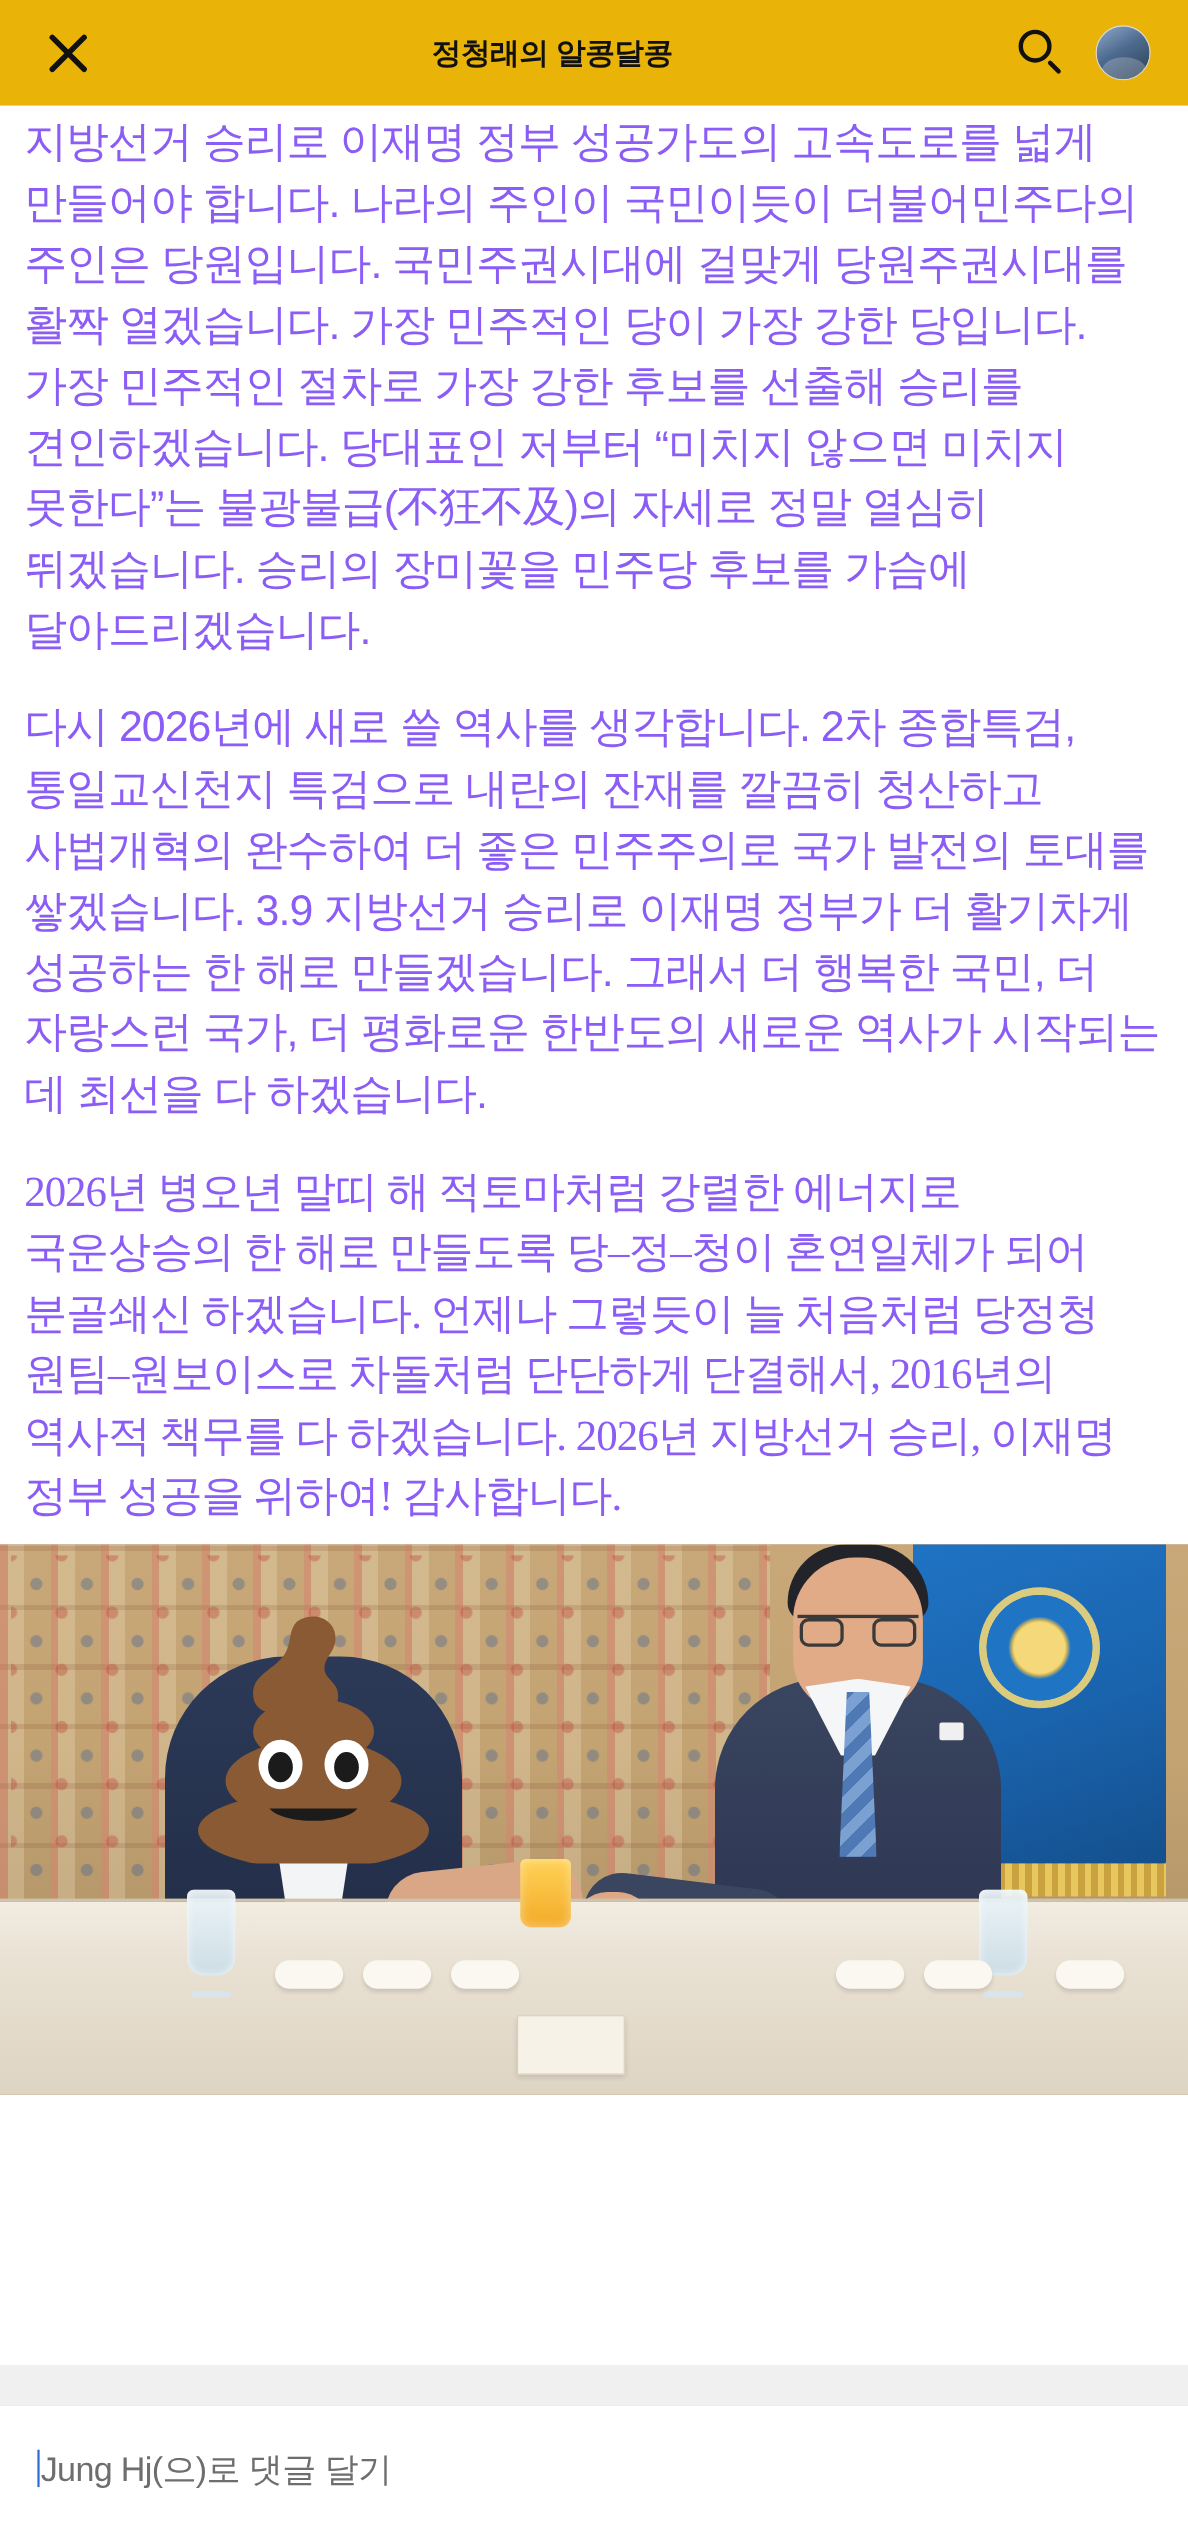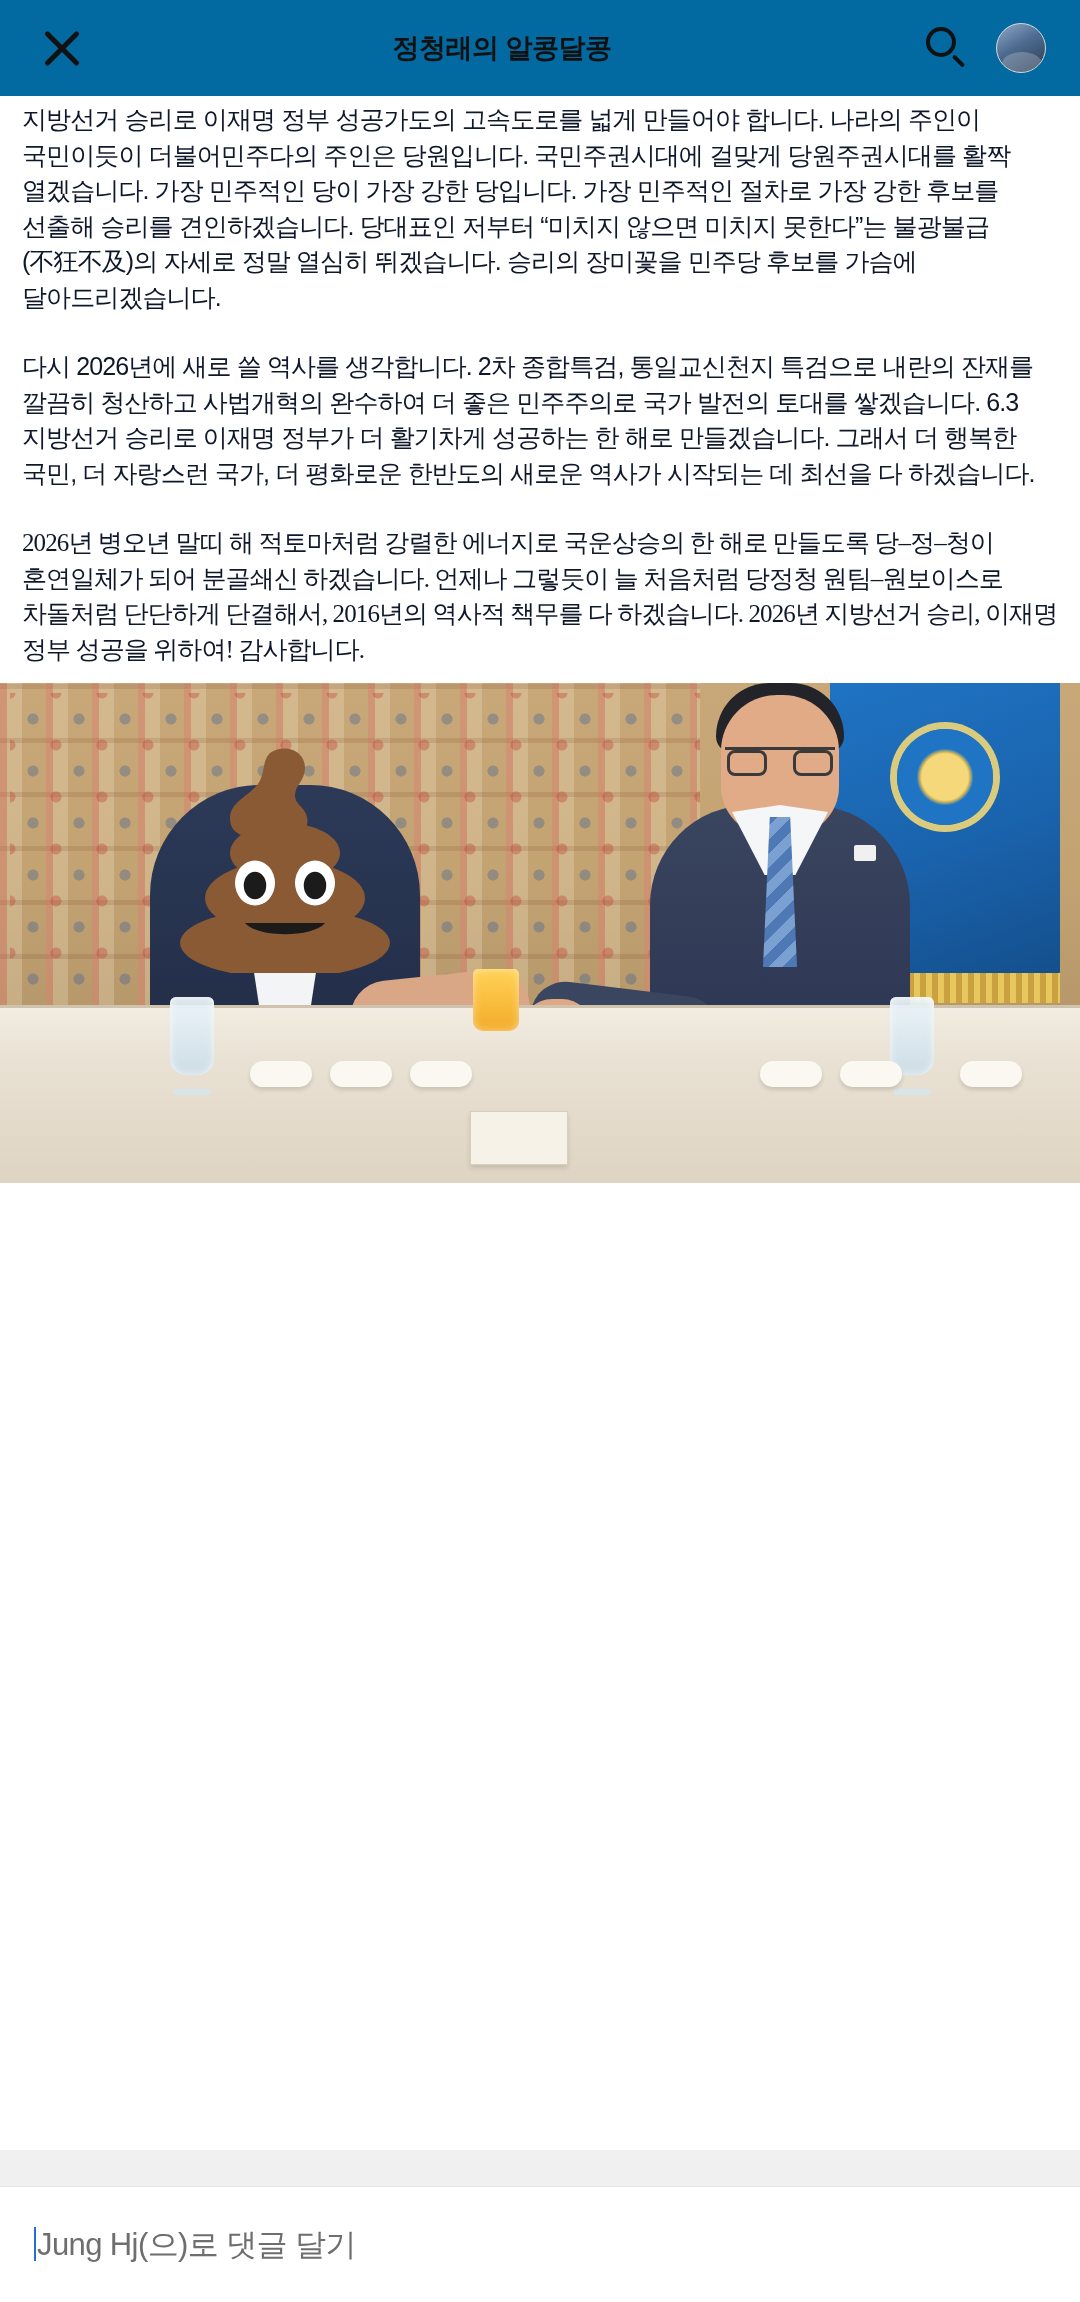--- a/index.html
+++ b/index.html
@@ -15,21 +15,21 @@
     position: relative;
   }
 
   
   .header {
     height: 96px;
     display: flex;
     align-items: center;
     padding: 0 34px;
     box-sizing: border-box;
-    background: #0369a1;
+    background: #eab308;
     position: relative;
   }
   .close-btn {
     width: 56px;
     height: 56px;
     position: relative;
     cursor: pointer;
     flex: 0 0 auto;
   }
   .close-btn::before,
@@ -109,23 +109,23 @@
     left: 5px;
     bottom: -4px;
   }
 
   
   .content {
     padding: 6px 22px 0 22px;
     box-sizing: border-box;
   }
   .para {
-    font-size: 25px;
+    font-size: 39px;
     line-height: 1.42;
-    color: #0f172a;
+    color: #8b5cf6;
     letter-spacing: -0.9px;
     margin: 0 0 34px 0;
     word-break: keep-all;
     white-space: pre-wrap;
   }
   .para:last-child { margin-bottom: 0; font-family: Liberation Serif, serif; }
 
   
   .photo-wrap {
     position: relative;
@@ -446,21 +446,21 @@
     <div class="search-icon">
       <span class="ring"></span>
       <span class="handle"></span>
     </div>
     <div class="avatar"></div>
   </div>
 </div>
 
 <div class="content">
   <p class="para">지방선거 승리로 이재명 정부 성공가도의 고속도로를 넓게 만들어야 합니다. 나라의 주인이 국민이듯이 더불어민주다의 주인은 당원입니다. 국민주권시대에 걸맞게 당원주권시대를 활짝 열겠습니다. 가장 민주적인 당이 가장 강한 당입니다. 가장 민주적인 절차로 가장 강한 후보를 선출해 승리를 견인하겠습니다. 당대표인 저부터 “미치지 않으면 미치지 못한다”는 불광불급(不狂不及)의 자세로 정말 열심히 뛰겠습니다. 승리의 장미꽃을 민주당 후보를 가슴에 달아드리겠습니다.</p>
-  <p class="para">다시 2026년에 새로 쓸 역사를 생각합니다. 2차 종합특검, 통일교신천지 특검으로 내란의 잔재를 깔끔히 청산하고 사법개혁의 완수하여 더 좋은 민주주의로 국가 발전의 토대를 쌓겠습니다. 6.3 지방선거 승리로 이재명 정부가 더 활기차게 성공하는 한 해로 만들겠습니다. 그래서 더 행복한 국민, 더 자랑스런 국가, 더 평화로운 한반도의 새로운 역사가 시작되는 데 최선을 다 하겠습니다.</p>
+  <p class="para">다시 2026년에 새로 쓸 역사를 생각합니다. 2차 종합특검, 통일교신천지 특검으로 내란의 잔재를 깔끔히 청산하고 사법개혁의 완수하여 더 좋은 민주주의로 국가 발전의 토대를 쌓겠습니다. 3.9 지방선거 승리로 이재명 정부가 더 활기차게 성공하는 한 해로 만들겠습니다. 그래서 더 행복한 국민, 더 자랑스런 국가, 더 평화로운 한반도의 새로운 역사가 시작되는 데 최선을 다 하겠습니다.</p>
   <p class="para">2026년 병오년 말띠 해 적토마처럼 강렬한 에너지로 국운상승의 한 해로 만들도록 당–정–청이 혼연일체가 되어 분골쇄신 하겠습니다. 언제나 그렇듯이 늘 처음처럼 당정청 원팀–원보이스로 차돌처럼 단단하게 단결해서, 2016년의 역사적 책무를 다 하겠습니다. 2026년 지방선거 승리, 이재명 정부 성공을 위하여! 감사합니다.</p>
 </div>
 
 <div class="photo-wrap">
   <div class="bg-wall"></div>
   <div class="wall-pattern"></div>
   <div class="wall-dots"></div>
 
   <div class="flag">
     <div class="flag-emblem"></div>

